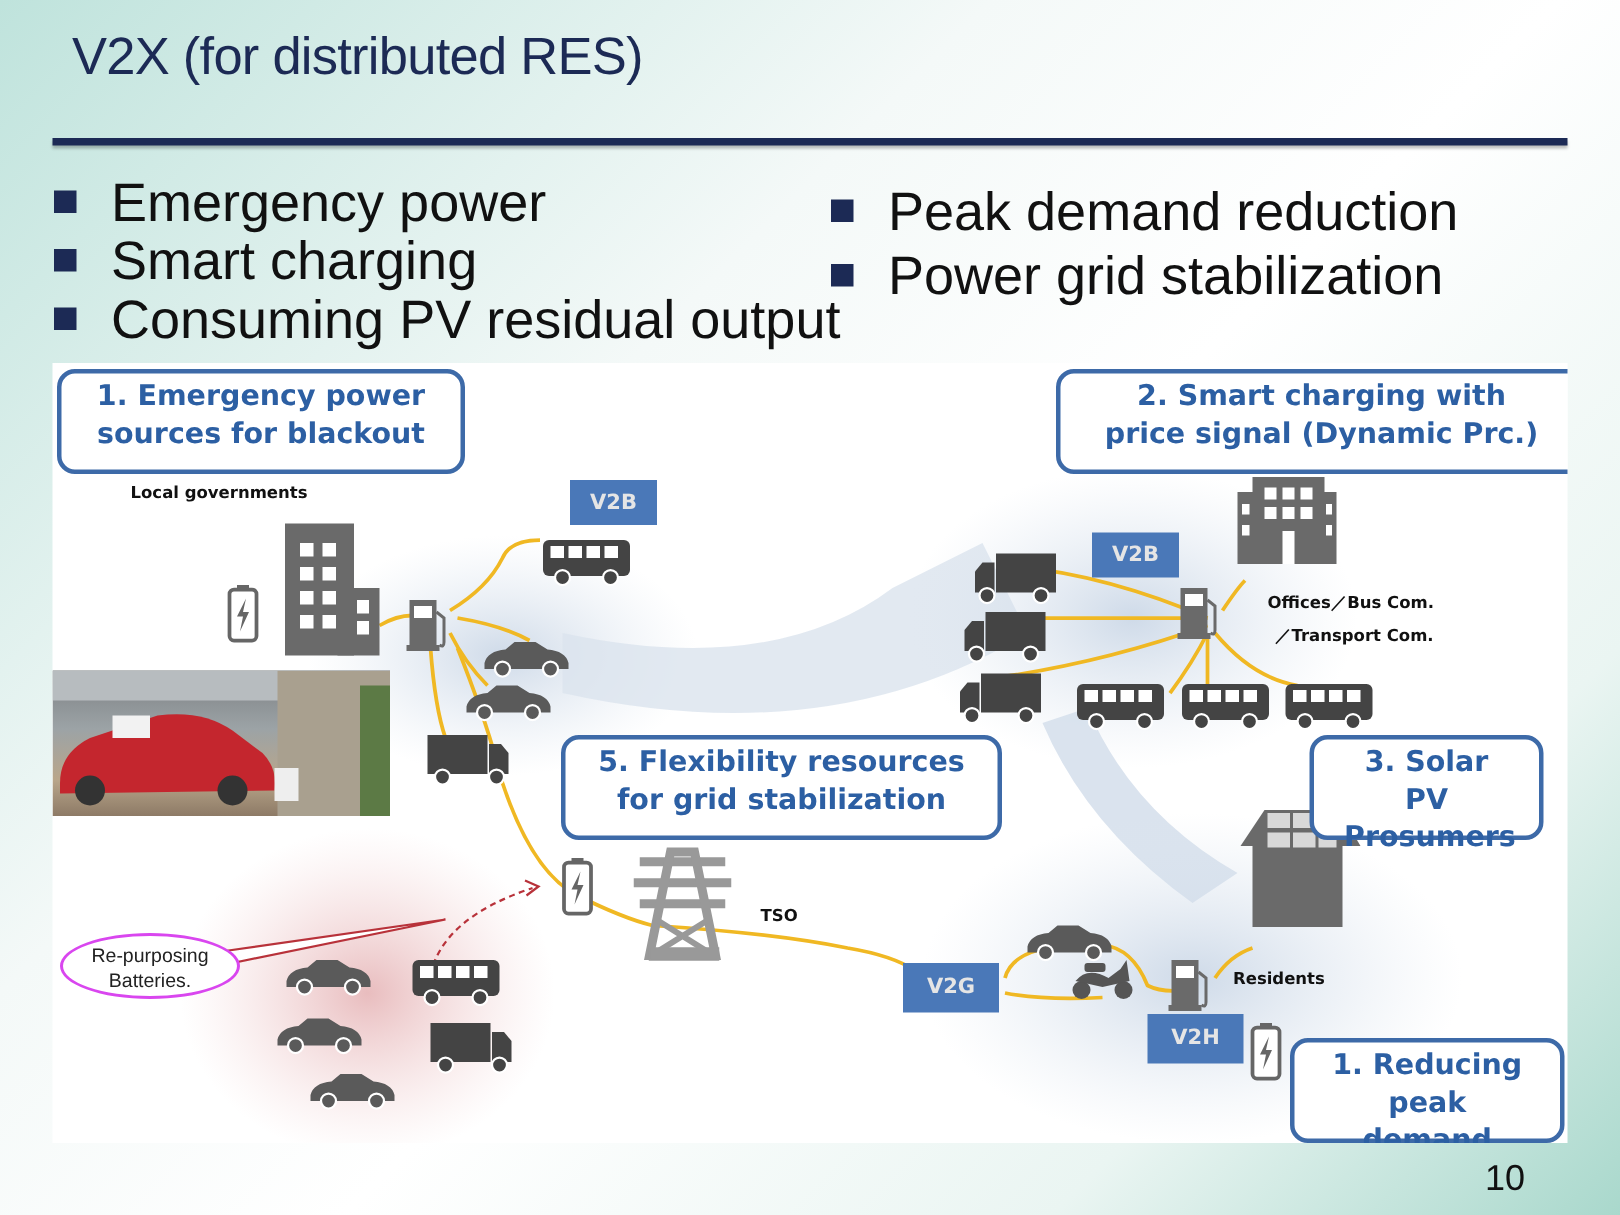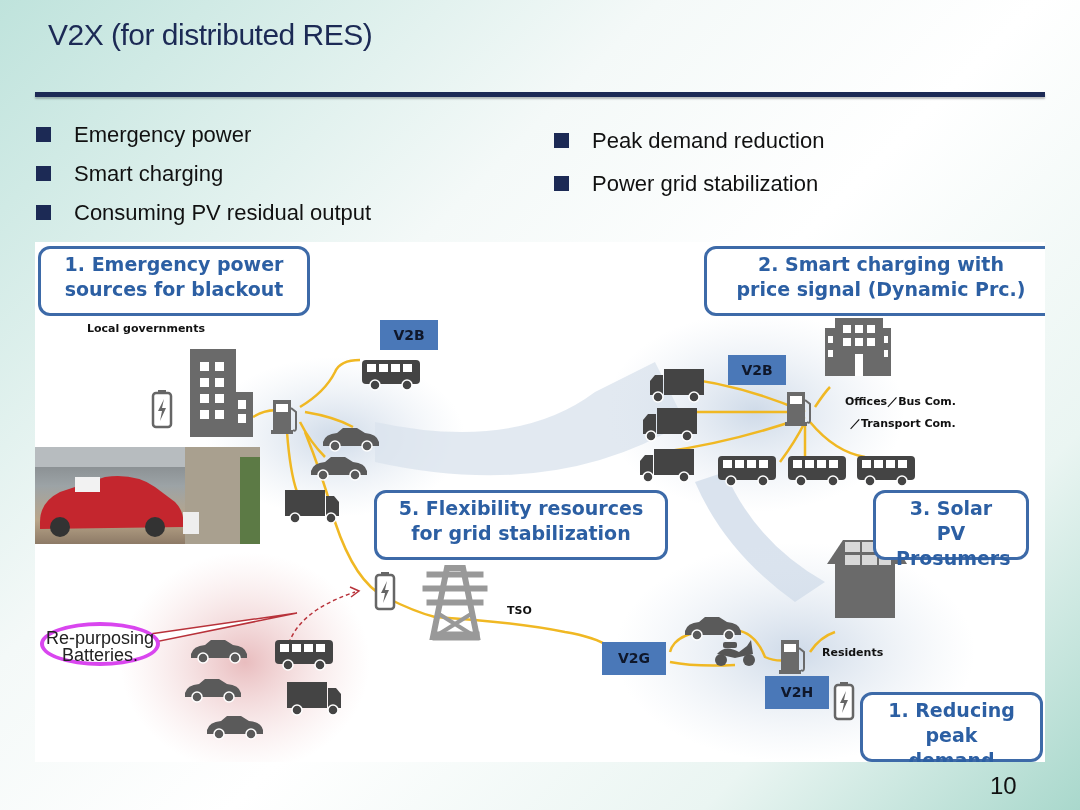--- a/index.html
+++ b/index.html
@@ -1,37 +1,37 @@
 <!DOCTYPE html>
 <html><head>
 <meta charset="utf-8">
 <style>
   html,body{margin:0;padding:0;}
   body{width:1080px;height:810px;position:relative;overflow:hidden;
     font-family:"Liberation Sans",sans-serif;
     background:linear-gradient(135deg,#bfe3dc 0%,#f4f9f8 35%,#ffffff 55%,#eaf5f2 80%,#a9d8cc 100%);}
-  .title{position:absolute;left:48px;top:18px;font-size:30px;color:#1c2a55;letter-spacing:-0.5px;}
+  .title{position:absolute;left:48px;top:18px;font-size:35px;color:#1c2a55;letter-spacing:-0.5px;}
   .rule{position:absolute;left:35px;top:92px;width:1010px;height:5px;background:#1c2a55;box-shadow:0 2px 2px rgba(0,0,0,0.25);}
-  .bullets{position:absolute;list-style:none;margin:0;padding:0;font-size:22px;color:#111;}
+  .bullets{position:absolute;list-style:none;margin:0;padding:0;font-size:36px;color:#111;}
   .bullets li{position:relative;padding-left:40px;height:39px;line-height:39px;}
   .bullets li::before{content:"";position:absolute;left:2px;top:12px;width:15px;height:15px;background:#1c2a55;}
   .b-left{left:34px;top:115px;}
   .b-right{left:552px;top:119px;}
   .b-right li{height:43px;line-height:43px;}
   .b-right li::before{top:14px;}
   .diagram{position:absolute;left:35px;top:242px;width:1010px;height:520px;background:#fff;overflow:hidden;}
   .diagram svg{position:absolute;left:0;top:0;}
   .callout{position:absolute;border:3px solid #3d6aa8;border-radius:12px;background:#fff;color:#2c5fa3;
     font-family:"DejaVu Sans",sans-serif;font-weight:bold;font-size:19px;line-height:25px;text-align:center;padding:3px 20px;box-sizing:border-box;}
-  .tag{position:absolute;background:#4a78b8;color:#0f172a;font-family:"DejaVu Sans",sans-serif;font-weight:bold;font-size:14px;text-align:center;line-height:30px;height:30px;width:58px;}
+  .tag{position:absolute;background:#4a78b8;color:#e5e5e5;font-family:"DejaVu Sans",sans-serif;font-weight:bold;font-size:14px;text-align:center;line-height:30px;height:30px;width:58px;}
   .lbl{position:absolute;font-family:"DejaVu Sans",sans-serif;font-weight:bold;font-size:11px;color:#111;white-space:nowrap;}
   .photo{position:absolute;left:0;top:205px;width:225px;height:97px;overflow:hidden;
     background:linear-gradient(180deg,#7b7f82 0%,#9ca3a6 40%,#b9a68a 75%,#8d7a66 100%);}
-  .bubble{position:absolute;left:5px;top:380px;width:120px;height:44px;border:4px solid #d946ef;border-radius:50%;background:#fff;
-    font-size:18px;color:#222;text-align:center;line-height:17px;padding-top:4px;box-sizing:border-box;}
+  .bubble{position:absolute;left:5px;top:380px;width:120px;height:44px;border:2px solid #d946ef;border-radius:50%;background:#fff;
+    font-size:13px;color:#222;text-align:center;line-height:17px;padding-top:4px;box-sizing:border-box;}
   .pagenum{position:absolute;left:990px;top:772px;font-size:24px;color:#111;}
 </style>
 </head>
 <body>
 
 <div class="title">V2X (for distributed RES)</div>
 <div class="rule"></div>
 
 <ul class="bullets b-left">
   <li>Emergency power</li>

